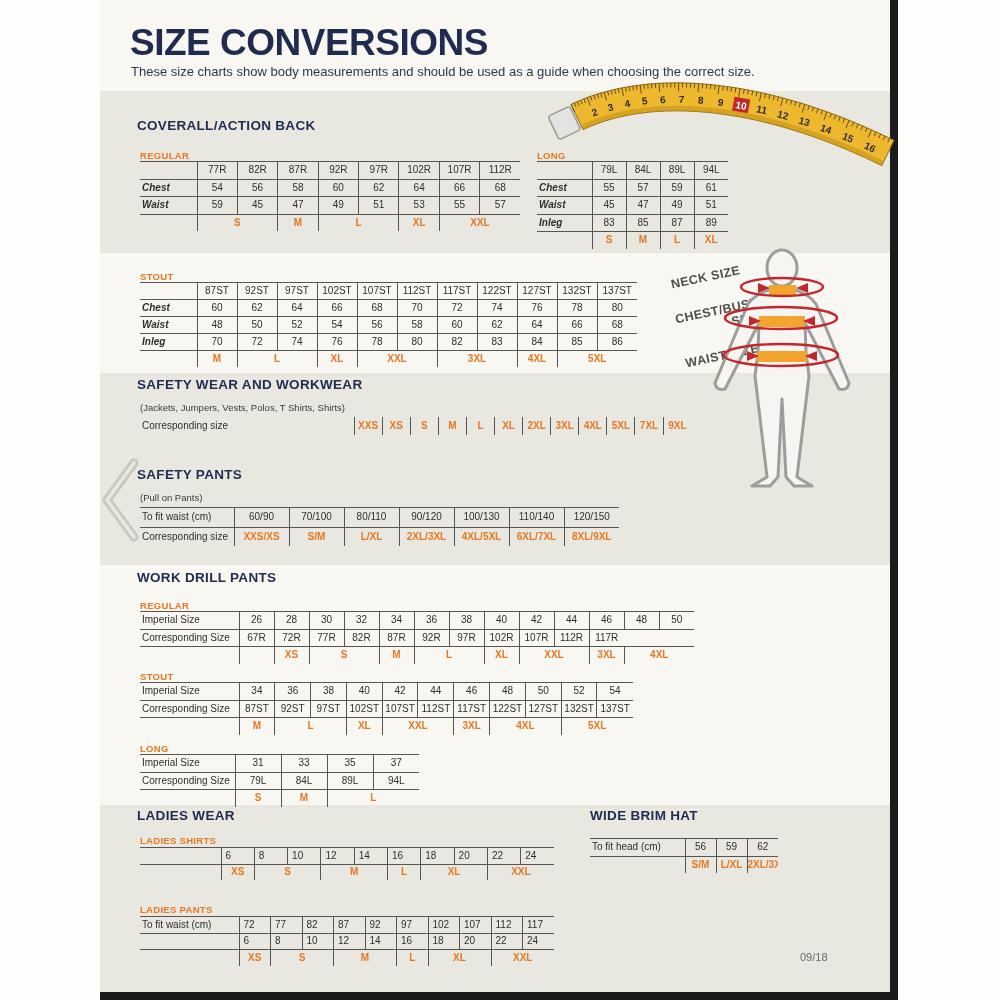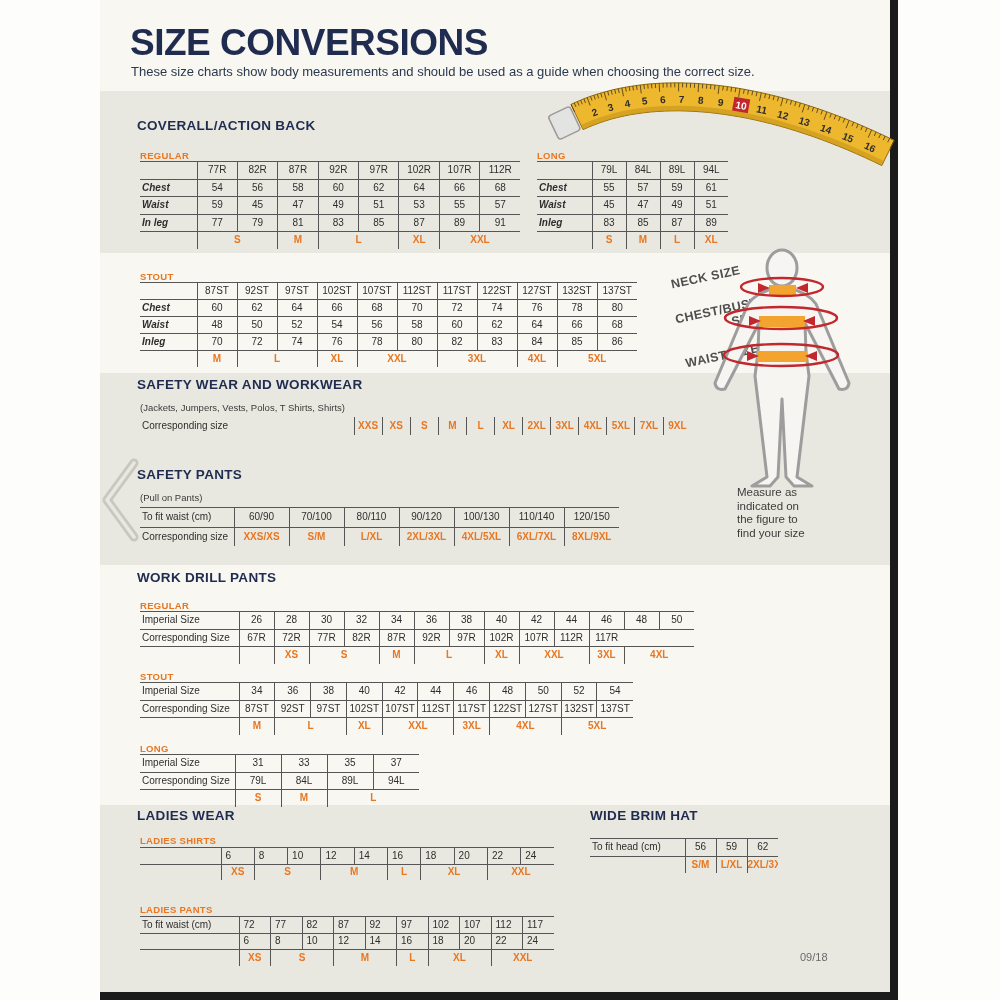--- a/index.html
+++ b/index.html
@@ -91,31 +91,20 @@
             <td class="l b" style="height:16.5px">Waist</td>
             <td class="v" style="height:16.5px">59</td>
             <td class="v" style="height:16.5px">45</td>
             <td class="v" style="height:16.5px">47</td>
             <td class="v" style="height:16.5px">49</td>
             <td class="v" style="height:16.5px">51</td>
             <td class="v" style="height:16.5px">53</td>
             <td class="v" style="height:16.5px">55</td>
             <td class="v" style="height:16.5px">57</td>
           </tr>
-          <tr class="d">
-            <td class="l b" style="height:16.5px">In leg</td>
-            <td class="v" style="height:16.5px">77</td>
-            <td class="v" style="height:16.5px">79</td>
-            <td class="v" style="height:16.5px">81</td>
-            <td class="v" style="height:16.5px">83</td>
-            <td class="v" style="height:16.5px">85</td>
-            <td class="v" style="height:16.5px">87</td>
-            <td class="v" style="height:16.5px">89</td>
-            <td class="v" style="height:16.5px">91</td>
-          </tr>
           <tr class="s">
             <td class="l" style="height:16.5px"></td>
             <td class="g" colspan="2" style="height:16.5px">S</td>
             <td class="g" colspan="1" style="height:16.5px">M</td>
             <td class="g" colspan="2" style="height:16.5px">L</td>
             <td class="g" colspan="1" style="height:16.5px">XL</td>
             <td class="g" colspan="2" style="height:16.5px">XXL</td>
           </tr>
         </tbody>
       </table>
@@ -621,24 +610,20 @@
         </tbody>
       </table>
     </div>
 
   <div class="abs footer" style="left:800px;top:951px">09/18</div>
 
   <div class="flabel" style="left:648px;top:263px;width:92px">NECK SIZE</div>
   <div class="flabel" style="left:645px;top:295px;width:114px">CHEST/BUST
 SIZE</div>
   <div class="flabel" style="left:645px;top:341px;width:114px">WAIST SIZE</div>
-  <div class="caption" style="left:737px;top:486px;width:95px">Measure as
-indicated on
-the figure to
-find your size</div>
 
   <svg width="1000" height="1000" viewBox="0 0 1000 1000" style="position:absolute;left:0;top:0;pointer-events:none">
     <g id="tape">
         <g transform="translate(577,117) rotate(-25.377743861349163)">
           <rect x="-26" y="-13" width="24" height="26" rx="3" fill="#e3e3e1" stroke="#9a9a9a" stroke-width="1.5"></rect>
         </g>
         <path d="M571.0,104.4L577.4,101.5L583.9,98.8L590.5,96.3L597.3,94.1L604.2,92.1L611.2,90.2L618.3,88.6L625.5,87.2L632.8,86.0L640.2,85.0L647.7,84.1L655.3,83.5L663.0,83.1L670.8,82.9L678.7,82.8L686.6,83.0L694.6,83.3L702.7,83.9L710.9,84.6L719.2,85.5L727.5,86.6L735.8,87.8L744.3,89.3L752.8,90.9L761.3,92.7L769.9,94.7L778.6,96.8L787.3,99.2L796.0,101.7L804.8,104.3L813.6,107.2L822.5,110.2L831.3,113.4L840.3,116.8L849.2,120.3L858.2,124.0L867.1,127.9L876.1,131.9L885.2,136.1L894.2,140.4L881.8,165.6L873.2,161.4L864.5,157.4L855.9,153.5L847.3,149.8L838.7,146.3L830.2,142.9L821.7,139.7L813.2,136.6L804.8,133.8L796.4,131.1L788.1,128.5L779.8,126.1L771.6,123.9L763.4,121.9L755.3,120.0L747.3,118.3L739.3,116.8L731.4,115.5L723.6,114.3L715.8,113.3L708.2,112.4L700.6,111.8L693.1,111.3L685.8,111.0L678.5,110.8L671.3,110.9L664.2,111.1L657.2,111.5L650.4,112.0L643.6,112.8L637.0,113.7L630.5,114.7L624.1,116.0L617.8,117.4L611.7,119.0L605.7,120.8L599.8,122.8L594.1,124.9L588.5,127.2L583.0,129.6Z" fill="#edb72e" stroke="#8f6c0e" stroke-width="1"></path>
         <path d="M580.9,125.1L586.5,122.6L592.2,120.2L598.1,118.0L604.2,116.0L610.3,114.2L616.6,112.6L623.0,111.1L629.6,109.8L636.2,108.7L643.0,107.8L649.9,107.0L656.9,106.5L664.0,106.1L671.2,105.9L678.5,105.8L685.9,106.0L693.4,106.3L701.0,106.8L708.7,107.5L716.4,108.3L724.3,109.3L732.2,110.5L740.2,111.9L748.2,113.4L756.4,115.2L764.6,117.0L772.8,119.1L781.1,121.3L789.5,123.7L797.9,126.3L806.4,129.0L814.9,131.9L823.4,135.0L832.0,138.2L840.6,141.6L849.2,145.2L857.9,148.9L866.6,152.8L875.3,156.9L884.0,161.1L881.8,165.6L873.2,161.4L864.5,157.4L855.9,153.5L847.3,149.8L838.7,146.3L830.2,142.9L821.7,139.7L813.2,136.6L804.8,133.8L796.4,131.1L788.1,128.5L779.8,126.1L771.6,123.9L763.4,121.9L755.3,120.0L747.3,118.3L739.3,116.8L731.4,115.5L723.6,114.3L715.8,113.3L708.2,112.4L700.6,111.8L693.1,111.3L685.8,111.0L678.5,110.8L671.3,110.9L664.2,111.1L657.2,111.5L650.4,112.0L643.6,112.8L637.0,113.7L630.5,114.7L624.1,116.0L617.8,117.4L611.7,119.0L605.7,120.8L599.8,122.8L594.1,124.9L588.5,127.2L583.0,129.6Z" fill="#c5941b" opacity="0.6"></path>
         <line x1="570.9998211037896" y1="104.35097421879965" x2="574.642786862203" y2="112.03073987167129" stroke="#42351a" stroke-width="0.8"></line>
         <line x1="574.1719750833921" y1="102.88132482522863" x2="576.02671509565" y2="106.98131744557925" stroke="#42351a" stroke-width="0.8"></line>

